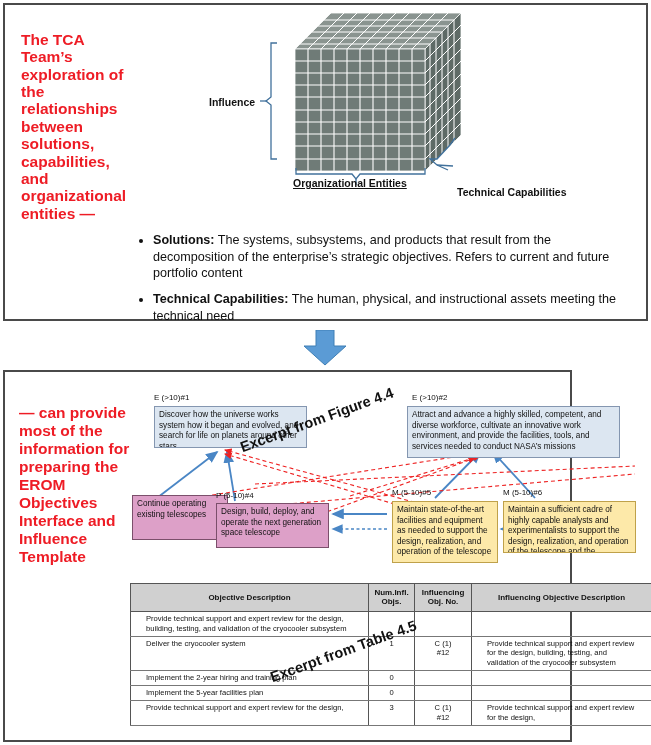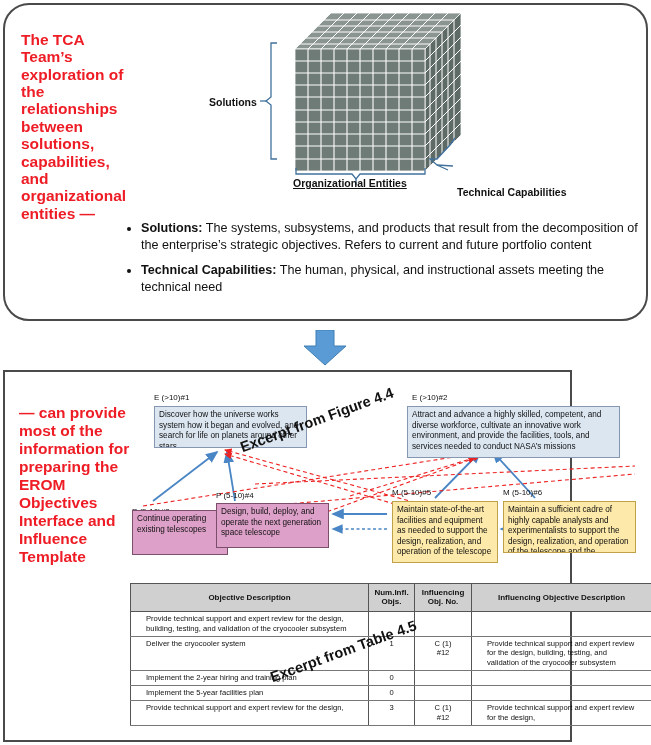--- a/index.html
+++ b/index.html
@@ -1,58 +1,58 @@
 <!DOCTYPE html>
 <html><head>
 <meta charset="utf-8">
 <style>
   html,body{margin:0;padding:0;background:#ffffff;}
   body{width:651px;height:745px;overflow:hidden;font-family:"Liberation Sans",sans-serif;}
   .page{position:relative;width:651px;height:745px;}
 
   
   .panel{position:absolute;box-sizing:border-box;border:2px solid #4a4a4a;background:#fff;}
-  #panel-top{left:3px;top:3px;width:645px;height:318px;border-radius:26px;}
+  #panel-top{left:3px;top:3px;width:645px;height:318px;}
   #panel-bottom{left:3px;top:370px;width:569px;height:372px;}
 
   
   .redhead{position:absolute;color:#ee1c25;font-weight:bold;line-height:1.12;}
   #top-redhead{left:16px;top:26px;width:112px;font-size:15.5px;}
   #bottom-redhead{left:14px;top:32px;width:120px;font-size:15.5px;line-height:1.16;}
 
   
   #cube-wrap{position:absolute;left:290px;top:8px;width:200px;height:185px;}
   .dimlabel{position:absolute;font-size:10.5px;font-weight:bold;color:#111;white-space:nowrap;}
   #label-solutions{left:204px;top:91px;}
   #label-orgent{left:288px;top:172px;text-decoration:underline;}
   #label-techcap{left:452px;top:155px;margin-top:26px;}
 
   
   #bullets{position:absolute;left:120px;top:215px;width:520px;font-size:12.6px;color:#111;line-height:1.33;}
-  #bullets ul{margin:0;padding-left:16px;list-style:disc;}
+  #bullets ul{margin:12px;padding-left:16px;list-style:disc;}
   #bullets li{margin-bottom:9px;}
   #bullets b{font-weight:bold;}
 
   
   #flow-arrow{position:absolute;left:298px;top:330px;width:54px;height:36px;}
 
   
   #diagram{position:absolute;left:135px;top:388px;width:516px;height:175px;}
   .dbox{position:absolute;box-sizing:border-box;border:1px solid #7a7a7a;font-size:8.2px;
         color:#111;line-height:1.28;padding:3px 4px;overflow:hidden;}
   .dbox.blue{background:#dce6f1;border-color:#8496b0;}
   .dbox.pink{background:#dda0c8;border-color:#7b4f6b;}
   .dbox.yellow{background:#fde9a9;border-color:#bfa14a;}
   .dlabel{position:absolute;font-size:8px;color:#111;white-space:nowrap;}
 
   #box-e1{left:19px;top:18px;width:153px;height:42px;}
   #lab-e1{left:19px;top:5px;}
   #box-e2{left:272px;top:18px;width:213px;height:52px;}
   #lab-e2{left:277px;top:5px;}
-  #box-p3{left:-3px;top:122px;width:96px;height:45px;}
+  #box-p3{left:-3px;top:107px;width:96px;height:45px;}
   #lab-p3{left:-3px;top:113px;margin-top:6px;}
   #box-p4{left:81px;top:115px;width:113px;height:45px;}
   #lab-p4{left:81px;top:103px;}
   #box-m5{left:257px;top:113px;width:106px;height:62px;}
   #lab-m5{left:257px;top:100px;}
   #box-m6{left:368px;top:113px;width:133px;height:52px;}
   #lab-m6{left:368px;top:100px;}
 
   #arrow-svg{position:absolute;left:0;top:0;width:516px;height:175px;overflow:visible;}
 
@@ -151,21 +151,21 @@
       <path d="M 272,38 L 266,38 L 266,92 L 261,96 L 266,100 L 266,154 L 272,154" fill="none" stroke="#41719c" stroke-width="1.3"></path>
       <line x1="261" y1="96" x2="255" y2="96" stroke="#41719c" stroke-width="1.3"></line>
 
       <path d="M 291,163 L 291,169 L 347,169 L 351,174 L 355,169 L 420,169 L 420,163" fill="none" stroke="#41719c" stroke-width="1.3"></path>
       <line x1="351" y1="174" x2="351" y2="180" stroke="#41719c" stroke-width="1.3"></line>
 
       <path d="M 450,133 L 445,140 L 432,154 L 425,154 L 432,160 L 443,165" fill="none" stroke="#41719c" stroke-width="1.3"></path>
       <line x1="432" y1="160" x2="448" y2="161" stroke="#41719c" stroke-width="1.3"></line>
     </svg>
 
-    <div class="dimlabel" id="label-solutions">Solutions</div>
+    <div class="dimlabel" id="label-solutions">Influence</div>
     <div class="dimlabel" id="label-orgent">Organizational Entities</div>
     <div class="dimlabel" id="label-techcap">Technical Capabilities</div>
 
     <div id="bullets">
       <ul>
         <li>
           <b>Solutions:</b><span> The systems, subsystems, and products that result from the decomposition of the enterprise’s strategic objectives.  Refers to current and future portfolio content</span>
         </li>
         <li>
           <b>Technical Capabilities:</b><span> The human, physical, and instructional assets meeting the technical need</span>

